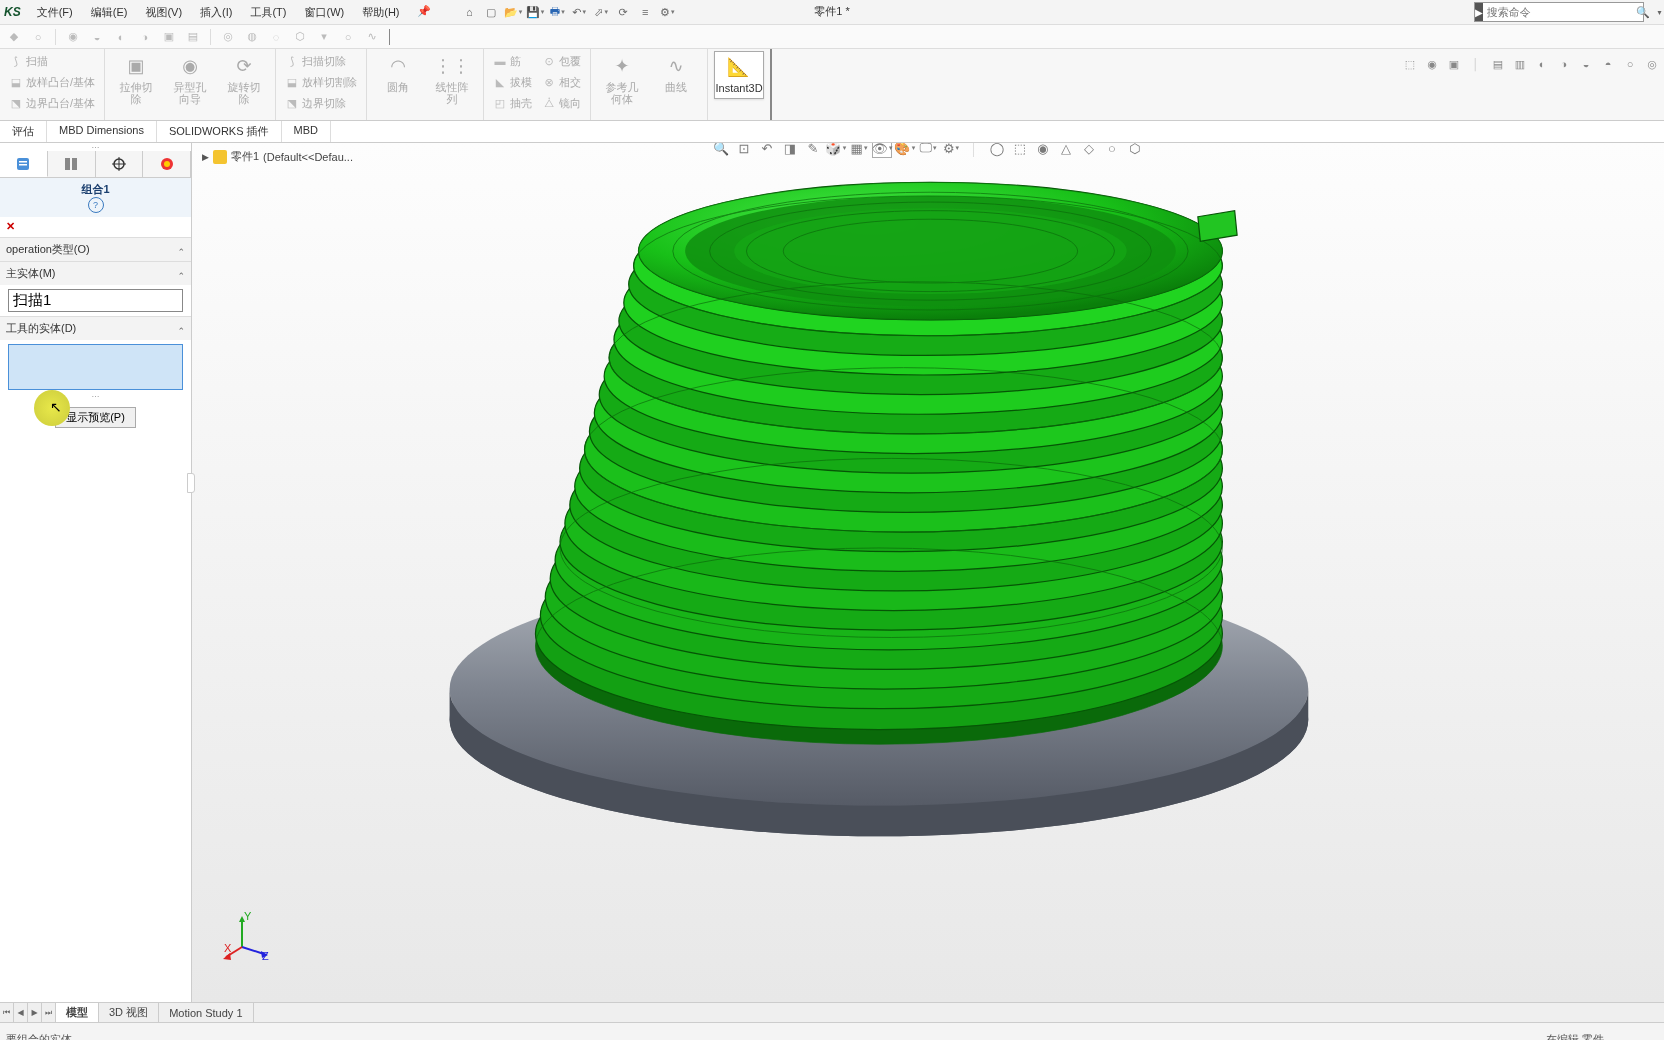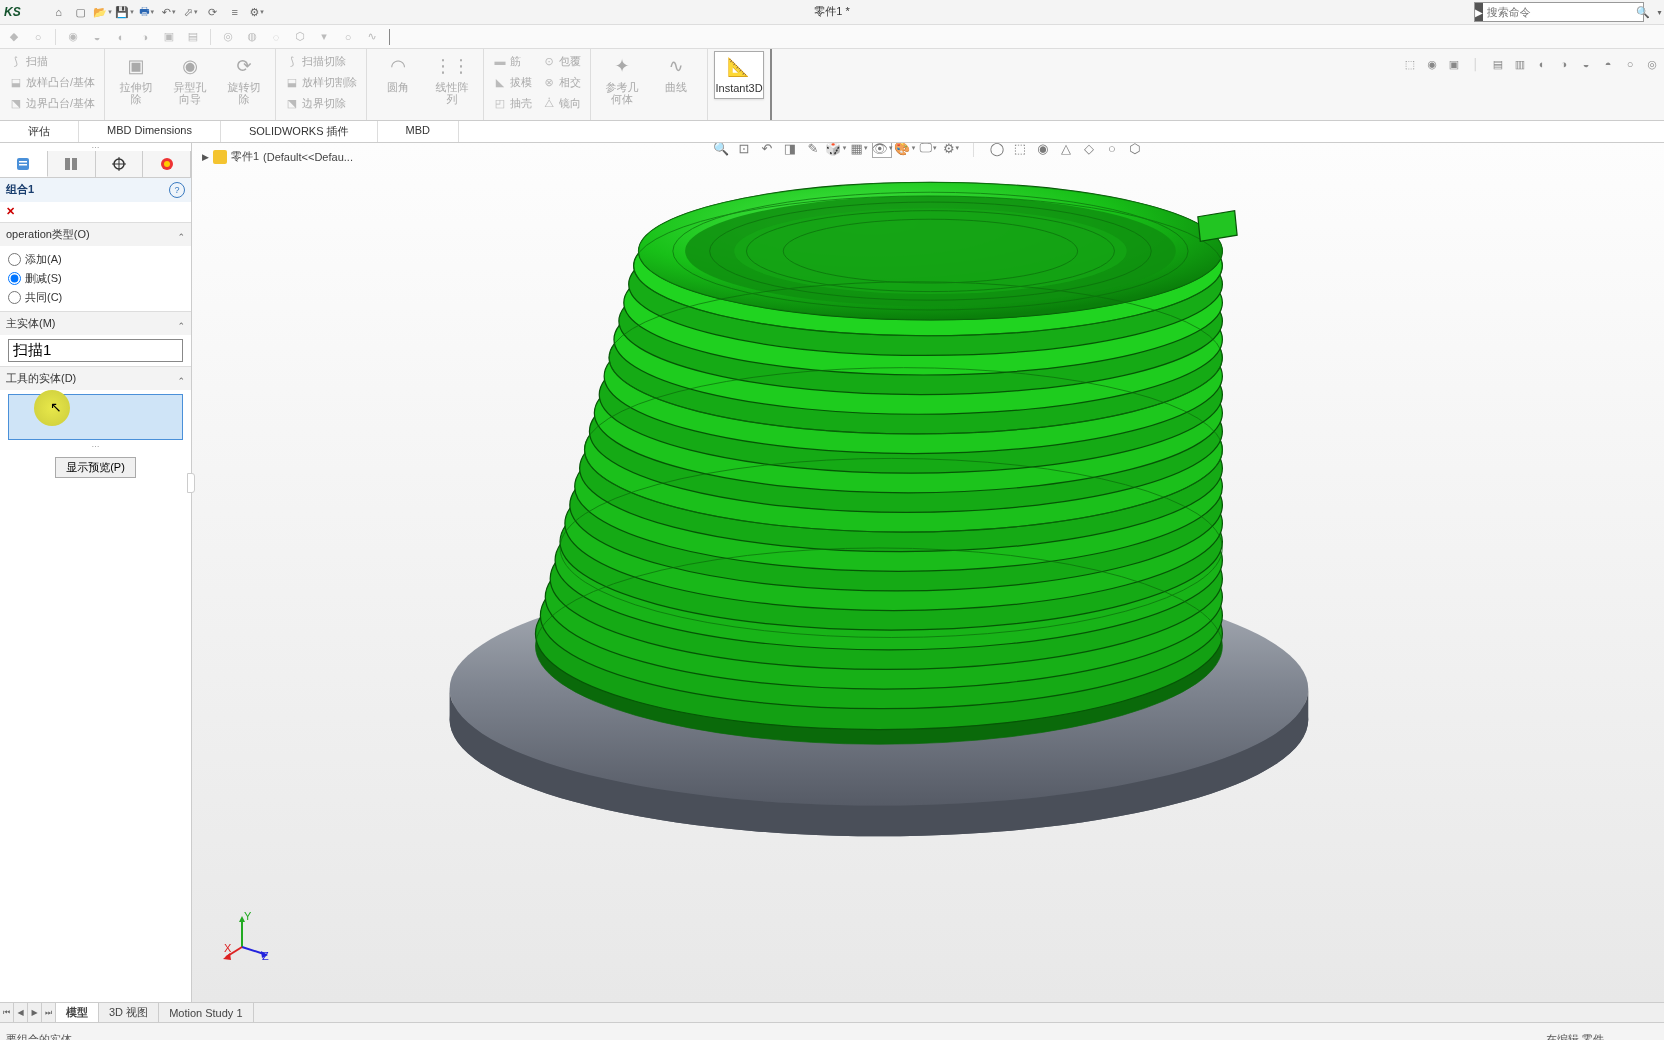--- a/index.html
+++ b/index.html
@@ -31,33 +31,33 @@
 .rb-group { border-right: 1px solid #ddd; padding: 2px 6px; display: flex; align-items: flex-start; gap: 4px; }
 .rb-col { display: flex; flex-direction: column; gap: 1px; }
 .rb-btn-sm { display: flex; align-items: center; gap: 3px; padding: 2px 3px; color: #aaa; white-space: nowrap; height: 20px; font-size: 10px; }
 .rb-btn-lg { display: flex; flex-direction: column; align-items: center; padding: 4px 6px; color: #aaa; width: 50px; text-align: center; font-size: 10px; line-height: 1.1; }
 .rb-btn-lg .ricon { width: 24px; height: 24px; margin-bottom: 2px; display: flex; align-items: center; justify-content: center; font-size: 18px; }
 .rb-btn-lg.active { background: #fff; border: 1px solid #aaa; color: #333; box-shadow: 0 1px 2px rgba(0,0,0,0.1); }
 .rb-btn-sm .ricon-s { width: 14px; height: 14px; display: flex; align-items: center; justify-content: center; color: #bbb; }
 
 
 .tabs-cmd { height: 22px; background: #fff; border-bottom: 1px solid #ccc; display: flex; }
-.tab-c { padding: 3px 28px; border-right: 1px solid #ddd; color: #333; cursor: pointer; font-size: 11px; }
+.tab-c { padding: 3px 12px; border-right: 1px solid #ddd; color: #333; cursor: pointer; font-size: 11px; }
 
 
 .main { display: flex; height: calc(100% - 25px - 24px - 72px - 22px - 20px - 18px); position: relative; }
 
 
 .pm-panel { width: 192px; background: #fff; border-right: 1px solid #ccc; display: flex; flex-direction: column; position: relative; }
 .pm-handle { height: 8px; display: flex; justify-content: center; align-items: center; color: #999; font-size: 8px; }
 .pm-tabs { display: flex; border-bottom: 1px solid #ccc; }
 .pm-tab { flex: 1; height: 26px; display: flex; align-items: center; justify-content: center; border-right: 1px solid #ccc; cursor: pointer; background: #f5f5f5; }
 .pm-tab.active { background: #fff; border-bottom: 1px solid #fff; margin-bottom: -1px; }
 .pm-tab .pti { width: 16px; height: 16px; }
-.pm-header { display: flex; align-items: flex-start; padding: 4px 6px; background: #eef4fa; }
+.pm-header { display: flex; align-items: center; padding: 4px 6px; background: #eef4fa; flex-direction: column; }
 .pm-header .pmtitle { flex: 1; font-weight: bold; color: #1a3e6e; }
 .pm-header .pmhelp { width: 16px; height: 16px; color: #3a7ac0; border: 1px solid #3a7ac0; border-radius: 50%; display: flex; align-items: center; justify-content: center; font-size: 9px; cursor: pointer; }
 .pm-okbar { padding: 3px 6px; display: flex; gap: 6px; }
 .pm-okbar .okx { width: 14px; height: 14px; color: #c00; font-weight: bold; cursor: pointer; }
 .pm-section { border-top: 1px solid #ddd; }
 .pm-sec-head { display: flex; align-items: flex-end; padding: 4px 6px; background: #f3f3f3; cursor: pointer; }
 .pm-sec-head .secname { flex: 1; color: #333; }
 .pm-sec-head .secarrow { color: #666; font-size: 9px; }
 .pm-sec-body { padding: 4px 8px; }
 .pm-radio { display: flex; align-items: center; gap: 4px; padding: 2px 0; color: #333; }
@@ -104,20 +104,30 @@
 .coil-svg { position: absolute; top: 0; left: 0; width: 100%; height: 100%; }
 
 
 .flyout-handle { position: absolute; right: -4px; top: 330px; width: 8px; height: 20px; background: #fff; border: 1px solid #ccc; border-radius: 0 3px 3px 0; z-index: 4; }
 </style>
 </head>
 <body>
 
 <div class="menubar">
   <div class="logo">KS</div>
+  <div class="menu-items">
+    <div class="menu-item">文件(F)</div>
+    <div class="menu-item">编辑(E)</div>
+    <div class="menu-item">视图(V)</div>
+    <div class="menu-item">插入(I)</div>
+    <div class="menu-item">工具(T)</div>
+    <div class="menu-item">窗口(W)</div>
+    <div class="menu-item">帮助(H)</div>
+    <div class="menu-item">📌</div>
+  </div>
   <div class="menu-sep"></div>
   <div class="quick-icons">
     <div class="qicon">⌂</div>
     <div class="qicon">▢</div>
     <div class="qicon has-arrow">📂</div>
     <div class="qicon has-arrow">💾</div>
     <div class="qicon has-arrow" style="color:#2966b3">🖶</div>
     <div class="qicon has-arrow">↶</div>
     <div class="qicon has-arrow">⬀</div>
     <div class="qicon">⟳</div>
@@ -317,34 +327,20 @@
       <span class="pmtitle">组合1</span>
       <span class="pmhelp">?</span>
     </div>
     <div class="pm-okbar">
       <span class="okx">✕</span>
     </div>
     <div class="pm-section">
       <div class="pm-sec-head">
         <span class="secname">operation类型(O)</span>
         <span class="secarrow">⌃</span>
-      </div>
-      <div class="pm-sec-body">
-        <label class="pm-radio">
-            <input type="radio" name="op" style="">
-            <span>添加(A)</span>
-          </label>
-        <label class="pm-radio">
-            <input type="radio" name="op" checked="" style="">
-            <span>删减(S)</span>
-          </label>
-        <label class="pm-radio">
-            <input type="radio" name="op" style="">
-            <span>共同(C)</span>
-          </label>
       </div>
     </div>
     <div class="pm-section">
       <div class="pm-sec-head">
         <span class="secname">主实体(M)</span>
         <span class="secarrow">⌃</span>
       </div>
       <div class="pm-sec-body">
         <input class="pm-input" type="text" value="扫描1" style="">
       </div>

